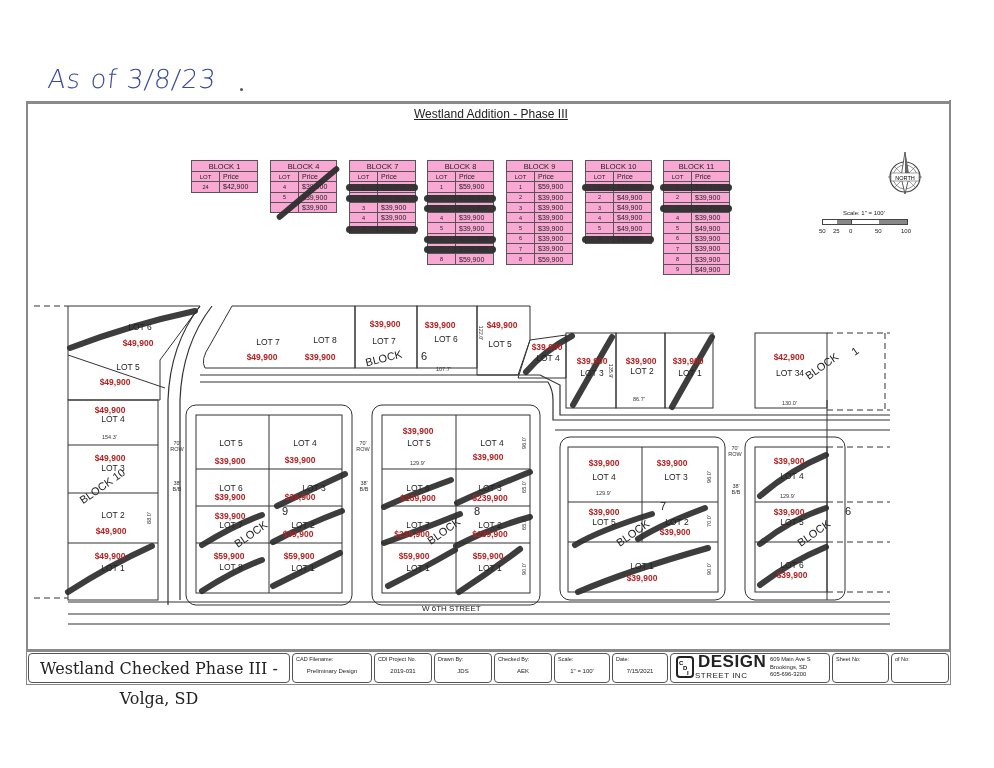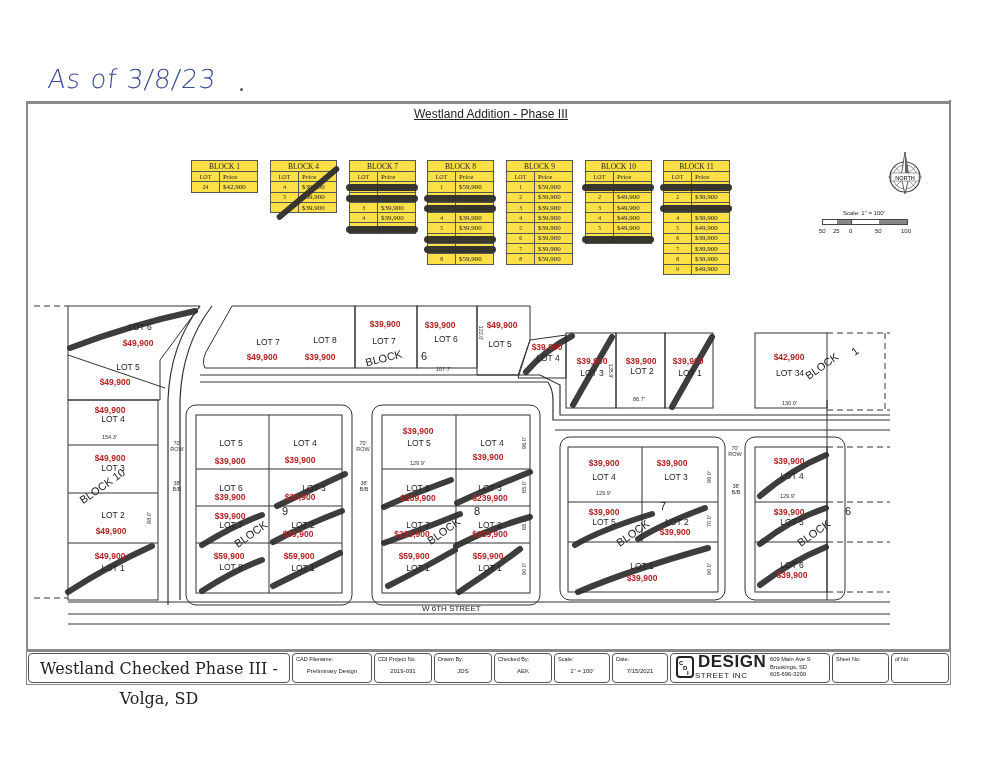--- a/index.html
+++ b/index.html
@@ -16,21 +16,21 @@
   .sheet {
     position: absolute; left: 26px; top: 101px; width: 925px; height: 550px;
     border: 2px solid #8a8a8a; border-top: 3px solid #8a8a8a;
   }
   .sheet-title {
     position: absolute; left: 414px; top: 107px; font-size: 12px; text-decoration: underline; color: #222;
   }
 
   
   .ptable {
-    position: absolute; border-collapse: collapse; font-size: 6.5px; background: #fde047; font-family: Liberation Serif, serif;
+    position: absolute; border-collapse: collapse; font-size: 6.5px; background: #f9a8d4;
   }
   .ptable td, .ptable th { border: 1px solid #555; height: 10.3px; padding: 0 2px; }
   .ptable th.block-h { font-weight: normal; font-size: 7.5px; text-align: center; height: 11px; }
   .ptable td.lot { text-align: center; width: 28px; font-size: 5.5px; }
   .ptable td.price { text-align: left; width: 38px; font-size: 7px; padding-left: 3px; }
   .ptable td.hdr { font-size: 6px; }
   .ptable td.hdr-price { font-size: 7px; }
 
   .strike { position: absolute; background: #2d2d2d; border-radius: 6px; opacity: .95; }
 

